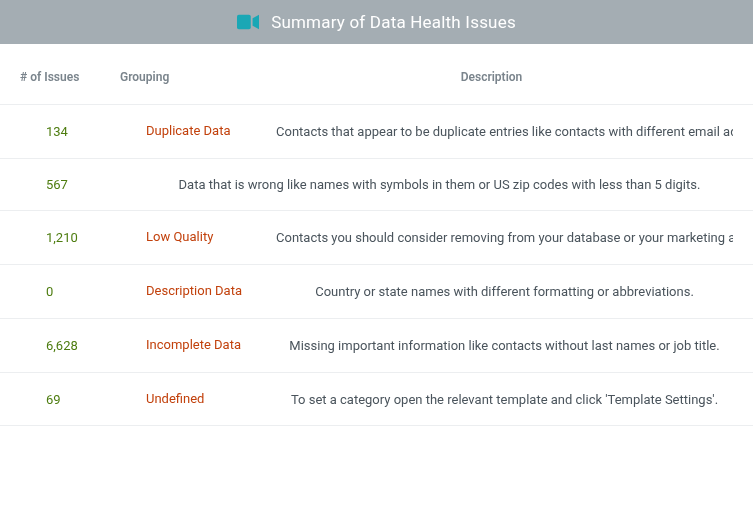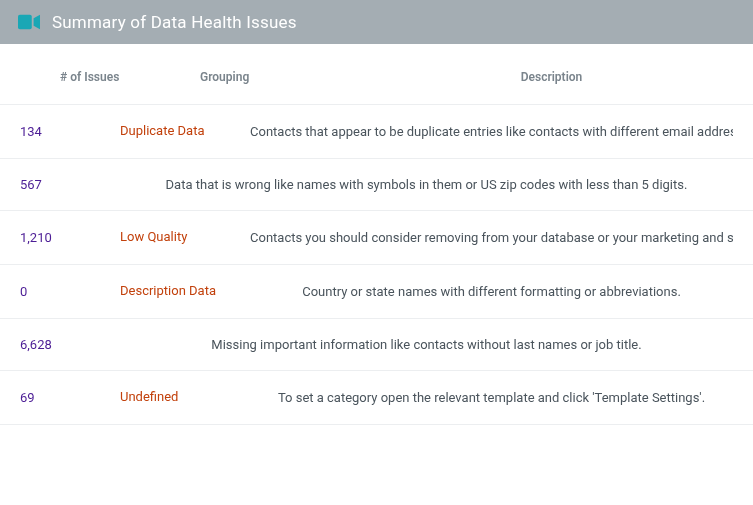--- a/index.html
+++ b/index.html
@@ -1,27 +1,27 @@
 <!DOCTYPE html>
 <html><head>
 <meta charset="utf-8">
 <style>
   * { box-sizing: border-box; margin: 0; padding: 0; }
   html, body { width: 753px; height: 505px; overflow: hidden; font-family: -apple-system, BlinkMacSystemFont, "Segoe UI", Roboto, "Helvetica Neue", Arial, sans-serif; background: #fff; }
-  .header { background: #a4adb3; height: 44px; display: flex; align-items: center; padding: 0 18px; gap: 12px; }
+  .header { background: #a4adb3; height: 44px; display: flex; align-items: center; padding: 0 18px; gap: 12px; justify-content: center; }
   .header-icon { width: 22px; height: 16px; display: flex; align-items: center; }
   .header-title { color: #fff; font-size: 17px; font-weight: 400; letter-spacing: 0.2px; }
   .table-wrap { padding: 0 0 0 0; }
   .thead { display: flex; padding: 26px 20px 20px 20px; border-bottom: 1px solid #eceef0; }
-  .th { font-size: 12px; font-weight: 600; color: #7a848c; margin-left: 40px; }
+  .th { font-size: 12px; font-weight: 600; color: #7a848c; }
   .col-count { width: 100px; flex: 0 0 100px; }
   .col-group { width: 130px; flex: 0 0 130px; }
   .col-desc { flex: 1; min-width: 0; text-align: center; }
   .row { display: flex; align-items: center; padding: 18px 20px; border-bottom: 1px solid #eceef0; font-size: 13px; }
-  .cell-count { color: #4c1d95; }
+  .cell-count { color: #4d7c0f; margin-left: 26px; }
   .cell-group { color: #c2410c; cursor: pointer; line-height: 1.3; }
   .cell-desc { color: #4a545c; white-space: nowrap; overflow: hidden; }
 </style>
 </head>
 <body>
 
 <div class="header">
   <span class="header-icon">
     <svg viewBox="0 0 24 16" width="22" height="16">
       <rect x="0" y="0" width="15" height="16" rx="2" fill="#1aa7b5"></rect>
@@ -52,20 +52,21 @@
         <div class="col-group cell-group">Low Quality</div>
         <div class="col-desc cell-desc">Contacts you should consider removing from your database or your marketing and sales.</div>
       </div>
       <div class="row">
         <div class="col-count cell-count">0</div>
         <div class="col-group cell-group">Description Data</div>
         <div class="col-desc cell-desc">Country or state names with different formatting or abbreviations.</div>
       </div>
       <div class="row">
         <div class="col-count cell-count">6,628</div>
+        <div class="col-group cell-group">Incomplete Data</div>
         <div class="col-desc cell-desc">Missing important information like contacts without last names or job title.</div>
       </div>
       <div class="row">
         <div class="col-count cell-count">69</div>
         <div class="col-group cell-group">Undefined</div>
         <div class="col-desc cell-desc">To set a category open the relevant template and click 'Template Settings'.</div>
       </div>
     </div>
 </div>
 

